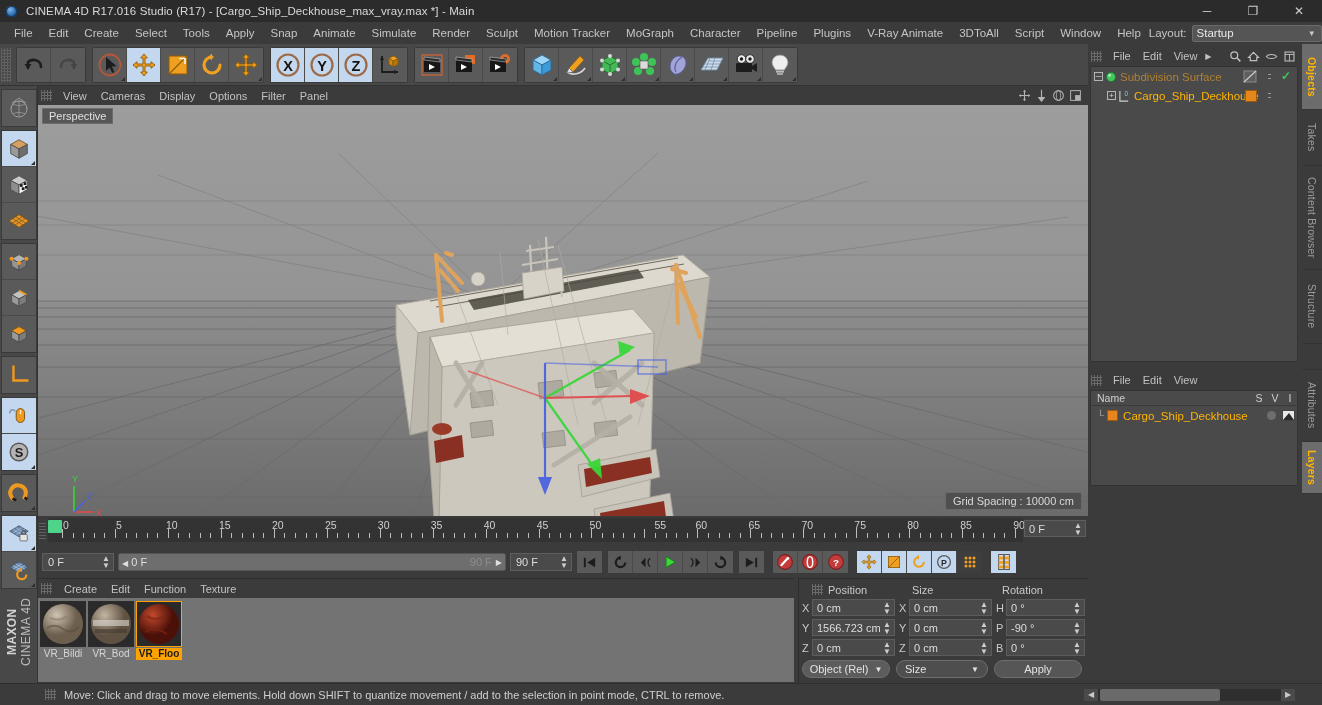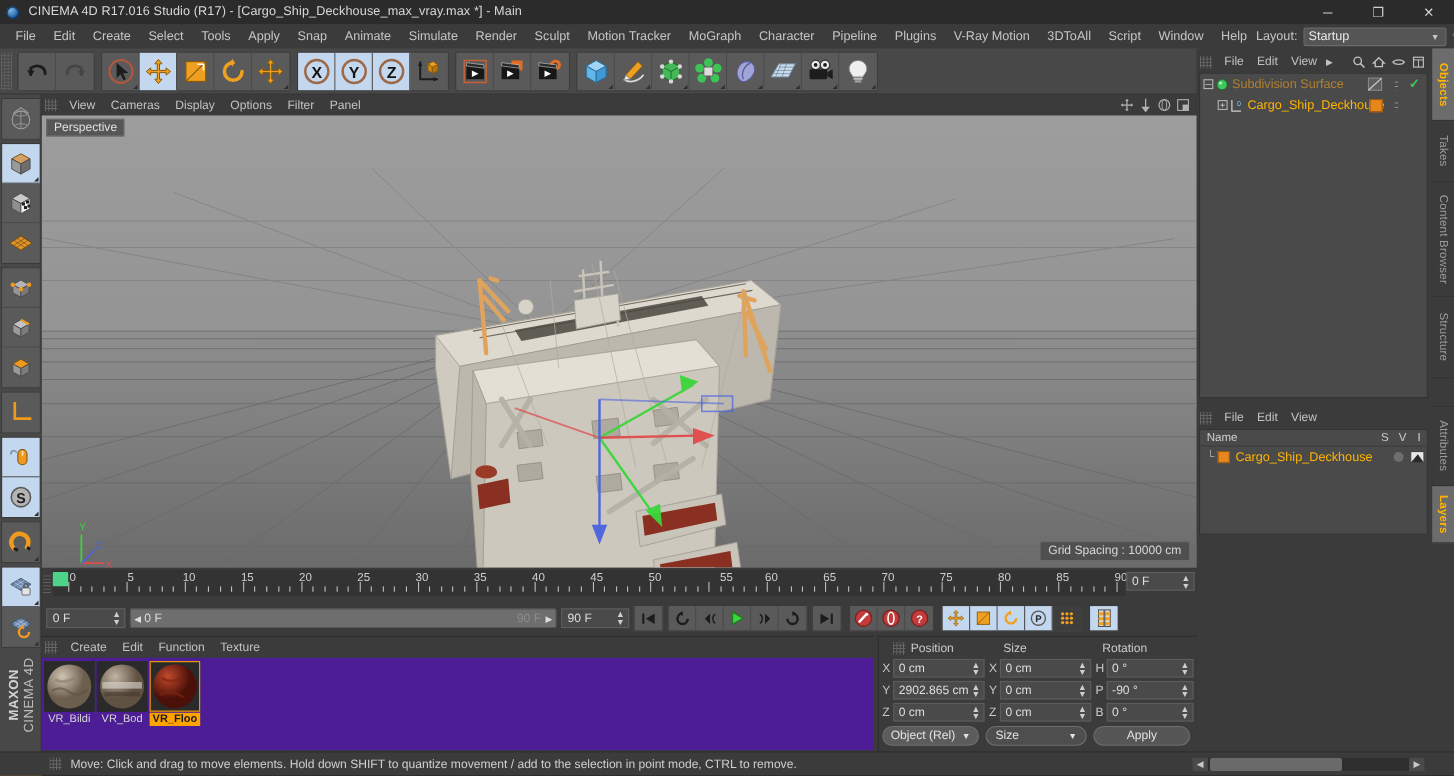--- a/index.html
+++ b/index.html
@@ -138,21 +138,21 @@
           background:#5a5a5a; border-right:1px solid #4a4a4a; position:relative;}
   .tpbtn:last-child{ border-right:none; }
   .tpbtn.sel{ background:#c3d7ef; }
   .tpbtn.dark{ background:#3e3e3e; }
 
   
   .matmgr{ position:absolute; left:38px; top:578px; width:756px; height:105px; background:#3b3b3b;
            border-top:1px solid #2e2e2e; }
   .mm-menu{ height:19px; display:flex; align-items:center; padding-left:3px; }
   .mm-menu .mi{ padding:1px 7px; font-size:11px; color:#c2c2c2; }
-  .mm-body{ height:84px; background:#4c1d95; display:flex; padding:3px 2px; gap:2px; }
+  .mm-body{ height:84px; background:#737373; display:flex; padding:3px 2px; gap:2px; }
   .mat{ width:46px; }
   .mat .sw{ width:46px; height:46px; border:1px solid #2c2c2c; position:relative; overflow:hidden; background:#2a2a2a;}
   .mat .nm{ font-size:10px; text-align:center; color:#d6d6d6; margin-top:1px; overflow:hidden;
             white-space:nowrap; line-height:12px; }
   .mat.sel .nm{ background:#ffa300; color:#1b1b1b; font-weight:bold; }
   .mat.sel .sw{ border-color:#ffa300; }
 
   
   .coords{ position:absolute; left:798px; top:578px; width:290px; height:105px; background:#3b3b3b;
            border-left:1px solid #2e2e2e; border-top:1px solid #2e2e2e; padding:2px 3px; }
@@ -256,21 +256,21 @@
     <div class="menu-item">Snap</div>
     <div class="menu-item">Animate</div>
     <div class="menu-item">Simulate</div>
     <div class="menu-item">Render</div>
     <div class="menu-item">Sculpt</div>
     <div class="menu-item">Motion Tracker</div>
     <div class="menu-item">MoGraph</div>
     <div class="menu-item">Character</div>
     <div class="menu-item">Pipeline</div>
     <div class="menu-item">Plugins</div>
-    <div class="menu-item">V-Ray Motion</div>
+    <div class="menu-item">V-Ray Animate</div>
     <div class="menu-item">3DToAll</div>
     <div class="menu-item">Script</div>
     <div class="menu-item">Window</div>
     <div class="menu-item">Help</div>
 
     <div class="layout-wrap">
       <span class="layout-lbl">Layout:</span>
       <div class="layout-sel">
         <span>Startup</span>
         <span class="car">▼</span>
@@ -1148,21 +1148,21 @@
       <span class="co-lbl" style="margin-left:4px;">H</span>
       <div class="co-in" style="width:79px;">
         <span>0 °</span>
         <span class="spin">▲<br>▼</span>
       </div>
     </div>
 
     <div class="co-row">
       <span class="co-lbl">Y</span>
       <div class="co-in" style="width:83px;">
-        <span>2902.865 cm</span>
+        <span>1566.723 cm</span>
         <span class="spin">▲<br>▼</span>
       </div>
       <span class="co-lbl" style="margin-left:4px;">Y</span>
       <div class="co-in" style="width:83px;">
         <span>0 cm</span>
         <span class="spin">▲<br>▼</span>
       </div>
       <span class="co-lbl" style="margin-left:4px;">P</span>
       <div class="co-in" style="width:79px;">
         <span>-90 °</span>

